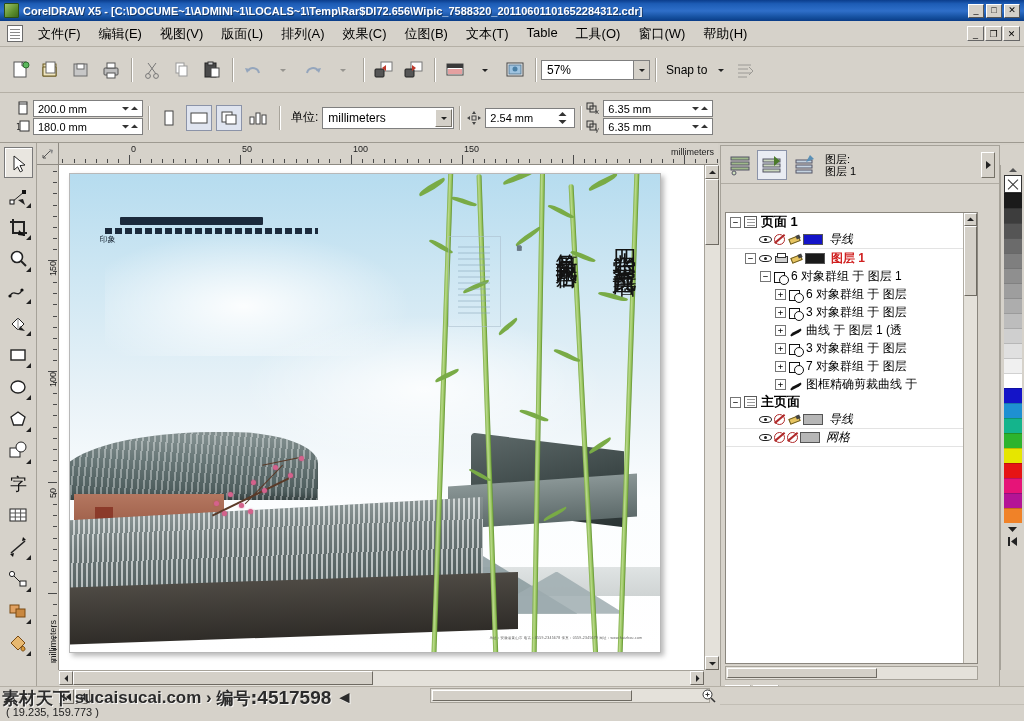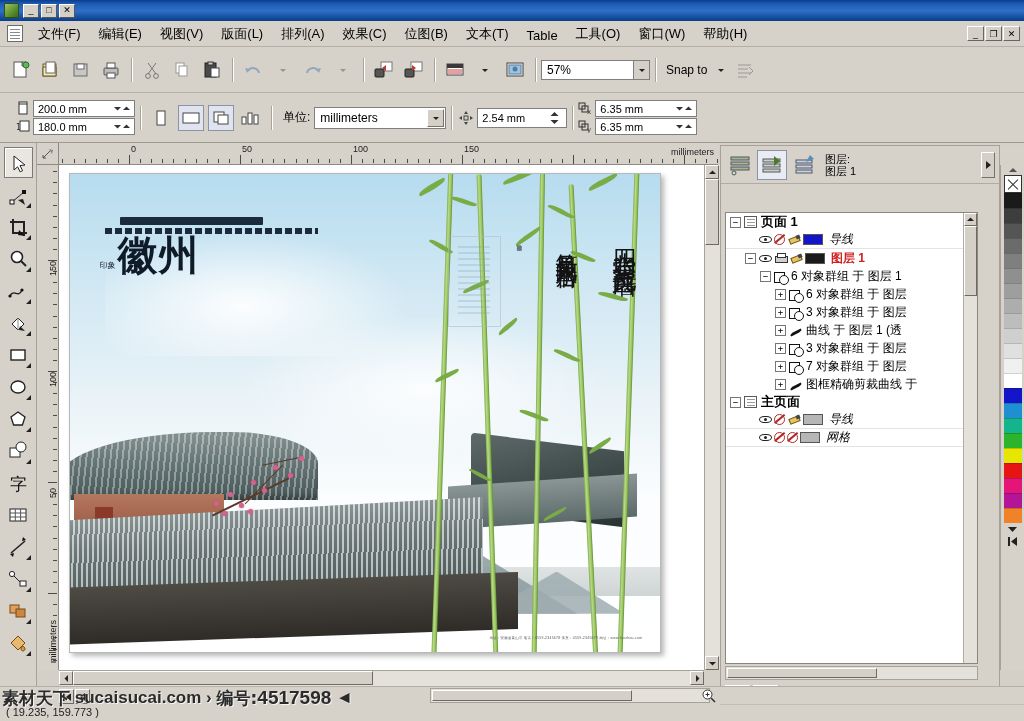--- a/index.html
+++ b/index.html
@@ -45,21 +45,21 @@
   }
   .menu-doc-ico {
     width:16px; height:17px; margin:0 6px 0 7px; flex:none;
     background:#fff; border:1px solid #6b6b6b; position:relative;
   }
   .menu-doc-ico:after{
     content:""; position:absolute; left:2px; top:3px; width:10px; height:1px;
     box-shadow:0 3px 0 #8a8a8a, 0 6px 0 #8a8a8a, 0 9px 0 #8a8a8a;
     background:#8a8a8a;
   }
-  .menu-items { display:flex; align-items:flex-end; flex:1; }
+  .menu-items { display:flex; align-items:flex-start; flex:1; }
   .menu-item {
     font-size:13px; color:#000; padding:3px 9px; white-space:nowrap; cursor:default;
   }
   .mdi-btns { display:flex; gap:1px; margin-right:4px; }
   .mdi-btn {
     width:17px; height:15px; background:#d4d0c8;
     border:1px solid #fff; border-right-color:#666; border-bottom-color:#666;
     display:flex; align-items:center; justify-content:center; font-size:9px;
   }
 
@@ -100,21 +100,21 @@
   .combo .carrow {
     position:absolute; right:1px; top:1px; width:17px; height:18px;
     background:#d4d0c8; border:1px solid #fff;
     border-right-color:#767268; border-bottom-color:#767268;
     display:flex; align-items:center; justify-content:center; font-size:8px;
   }
   .spinstack { display:flex; flex-direction:column; gap:1px; }
   .spinrow { display:flex; align-items:center; height:17px; }
   .spin-ico { width:15px; height:15px; flex:none; margin-right:2px; position:relative; }
   .spin-field {
-    width:102px; height:17px; background:#fff; border:1px solid #7f7f7f;
+    width:110px; height:17px; background:#fff; border:1px solid #7f7f7f;
     font-size:11px; display:flex; align-items:center; padding-left:4px; position:relative;
   }
   .spin-field .arrows {
     position:absolute; right:1px; top:0px; height:15px; width:22px;
     display:flex; align-items:center; justify-content:center; gap:2px;
     font-size:7px; color:#333;
   }
   .prop-btn {
     width:26px; height:26px; margin:0 2px; border:1px solid transparent;
     display:flex; align-items:center; justify-content:center; flex:none;
@@ -403,20 +403,21 @@
   }
   svg { display:block; }
 </style>
 </head>
 <body>
 
 <div class="app">
 
   <div class="titlebar">
     <div class="title-ico"></div>
+    <div class="title-text">CorelDRAW X5 - [C:\DOCUME~1\ADMINI~1\LOCALS~1\Temp\Rar$DI72.656\Wipic_7588320_20110601101652284312.cdr]</div>
     <div class="winbtns">
       <div class="winbtn">_</div>
       <div class="winbtn">□</div>
       <div class="winbtn">✕</div>
     </div>
   </div>
 
   <div class="menubar">
     <div class="menu-doc-ico"></div>
     <div class="menu-items" id="menu-items">
@@ -963,21 +964,20 @@
       <div class="bird" style="left:56%;top:71%"></div>
       <div class="bird" style="left:62%;top:74%"></div>
       <div class="bird" style="left:59%;top:78%"></div>
       <div class="bird" style="left:67%;top:69%"></div>
 
       <div class="title-block">
         <div class="tb-bar1"></div>
         <div class="tb-bar2"></div>
         <div class="tb-main">
           <div class="tb-seal">印象</div>
-          <div class="tb-big">徽州</div>
         </div>
       </div>
 
       <div class="roof-left">
         <div class="roof-tile">
             <div class="roof-stripes"></div>
           </div>
         <div class="roof-body"></div>
         <div class="roof-col"></div>
       </div>

